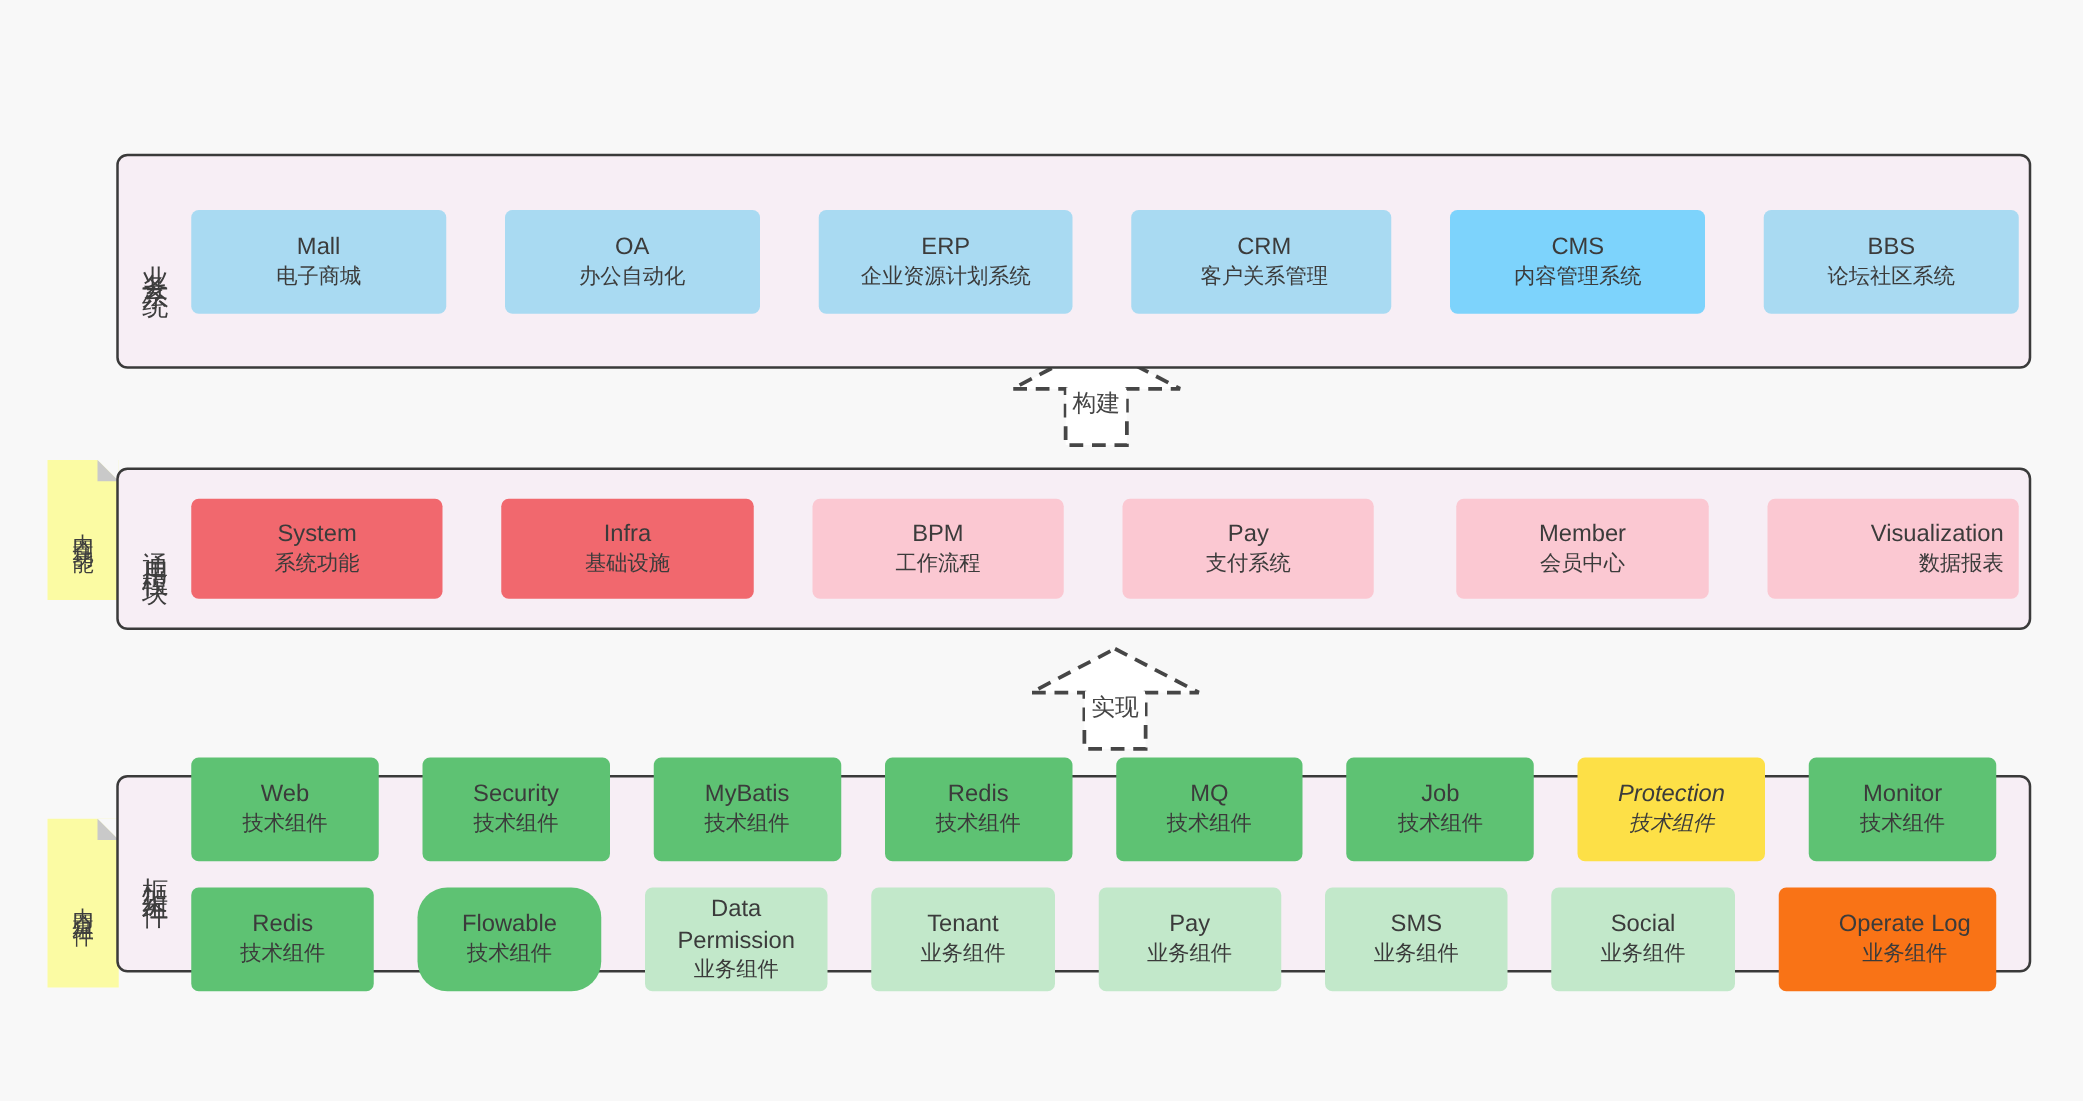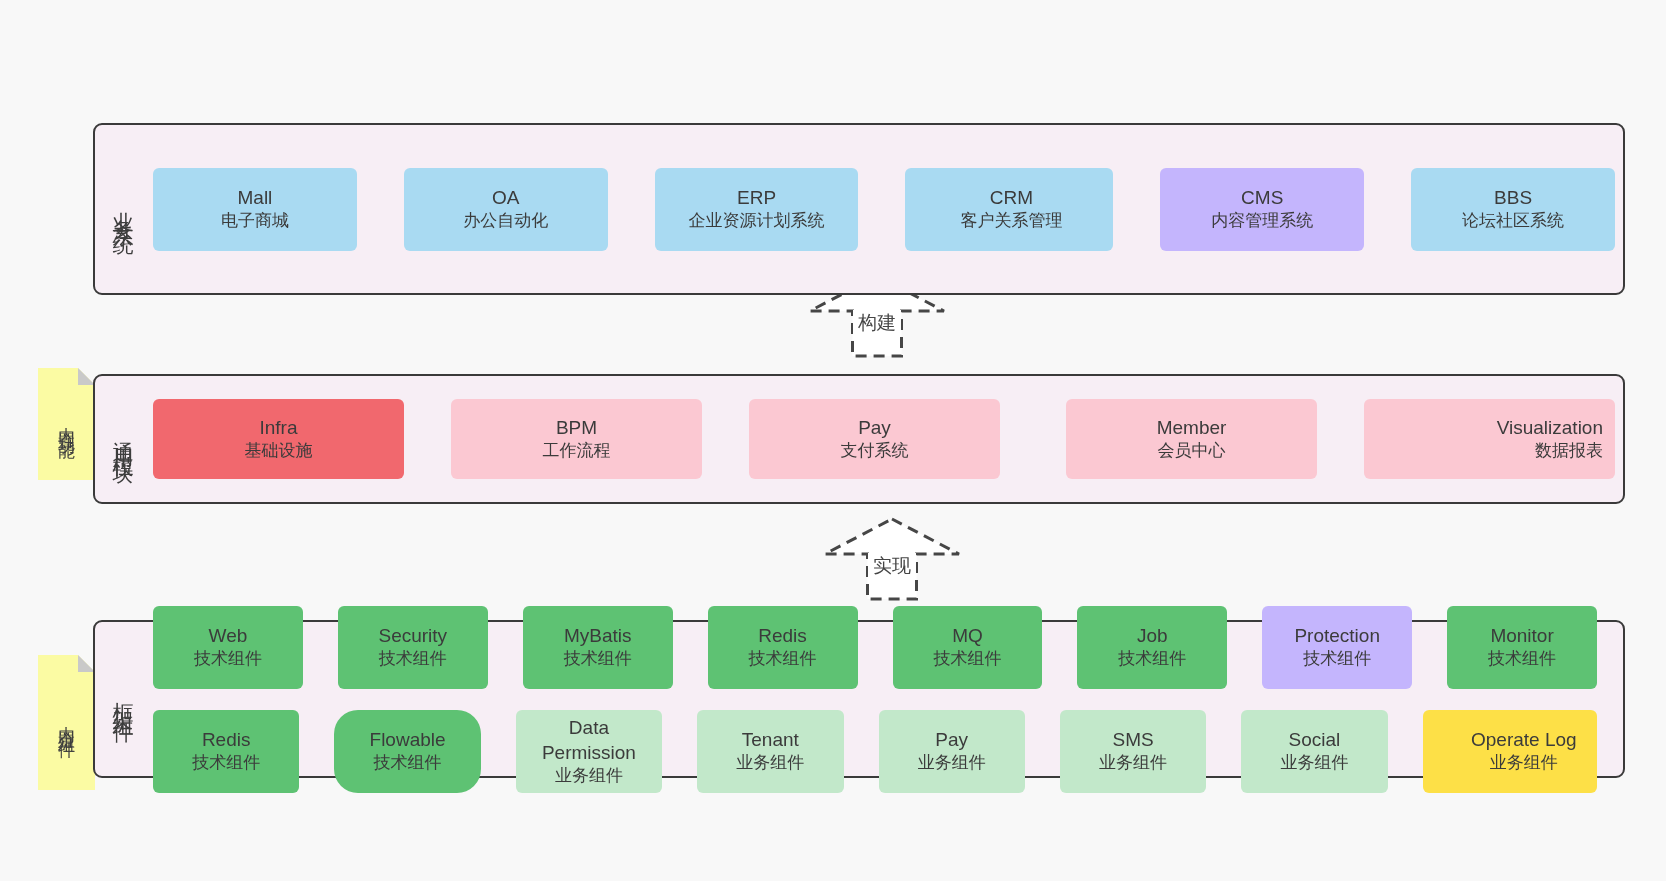--- a/index.html
+++ b/index.html
@@ -101,37 +101,41 @@
             <span class="zh">办公自动化</span>
           </div>
           <div class="box" style="background: rgb(169, 218, 242);">
             <span class="en">ERP</span>
             <span class="zh">企业资源计划系统</span>
           </div>
           <div class="box" style="background: rgb(169, 218, 242); padding-left: 16px;">
             <span class="en">CRM</span>
             <span class="zh">客户关系管理</span>
           </div>
-          <div class="box" style="background: #c4b5fd;">
+          <div class="box" style="background: #7dd3fc;">
             <span class="en">CMS</span>
             <span class="zh">内容管理系统</span>
           </div>
           <div class="box" style="background: rgb(169, 218, 242);">
             <span class="en">BBS</span>
             <span class="zh">论坛社区系统</span>
           </div>
         </div>
       </div>
   </section>
 
   <section class="layer layer-2">
     <span class="layer-label">通用模块</span>
     <div class="layer-rows">
         <div class="row row-6">
           <div class="box" style="background: rgb(241, 104, 110);">
+            <span class="en">System</span>
+            <span class="zh">系统功能</span>
+          </div>
+          <div class="box" style="background: rgb(241, 104, 110);">
             <span class="en">Infra</span>
             <span class="zh">基础设施</span>
           </div>
           <div class="box" style="background: rgb(251, 200, 210);">
             <span class="en">BPM</span>
             <span class="zh">工作流程</span>
           </div>
           <div class="box" style="background: rgb(251, 200, 210);">
             <span class="en">Pay</span>
             <span class="zh">支付系统</span>
@@ -169,21 +173,21 @@
             <span class="zh">技术组件</span>
           </div>
           <div class="box" style="background: rgb(94, 194, 115);">
             <span class="en">MQ</span>
             <span class="zh">技术组件</span>
           </div>
           <div class="box" style="background: rgb(94, 194, 115);">
             <span class="en">Job</span>
             <span class="zh">技术组件</span>
           </div>
-          <div class="box" style="background: #c4b5fd;">
+          <div class="box" style="background: #fde047; font-style: italic;">
             <span class="en">Protection</span>
             <span class="zh">技术组件</span>
           </div>
           <div class="box" style="background: rgb(94, 194, 115);">
             <span class="en">Monitor</span>
             <span class="zh">技术组件</span>
           </div>
         </div>
         <div class="row row-8">
           <div class="box" style="background: rgb(94, 194, 115);">
@@ -207,21 +211,21 @@
             <span class="zh">业务组件</span>
           </div>
           <div class="box" style="background: rgb(194, 232, 202);">
             <span class="en">SMS</span>
             <span class="zh">业务组件</span>
           </div>
           <div class="box" style="background: rgb(194, 232, 202);">
             <span class="en">Social</span>
             <span class="zh">业务组件</span>
           </div>
-          <div class="box" style="background: #fde047; padding-left: 40px;">
+          <div class="box" style="background: #f97316; padding-left: 40px;">
             <span class="en">Operate Log</span>
             <span class="zh">业务组件</span>
           </div>
         </div>
       </div>
   </section>
 
 </div>
 
 </body></html>

